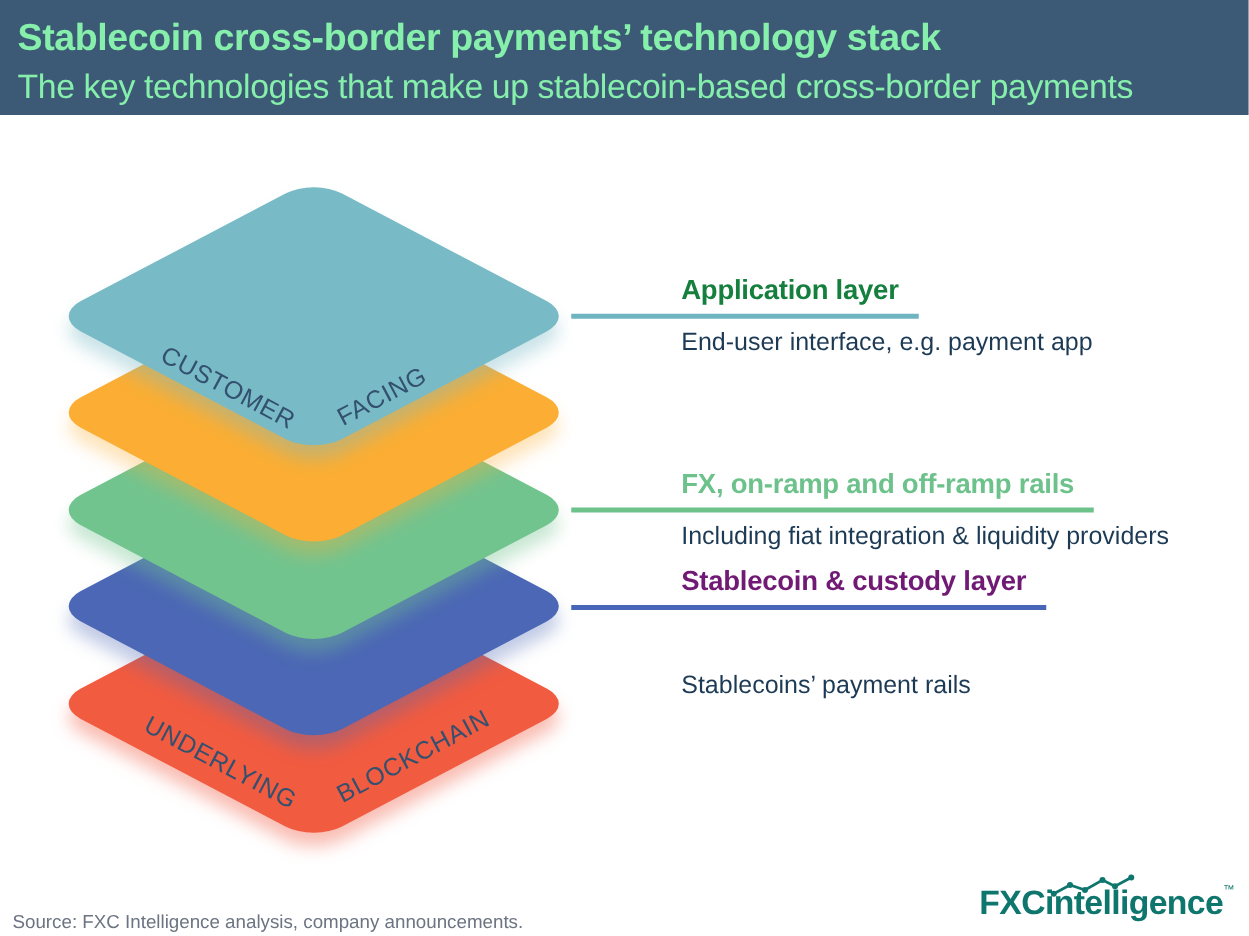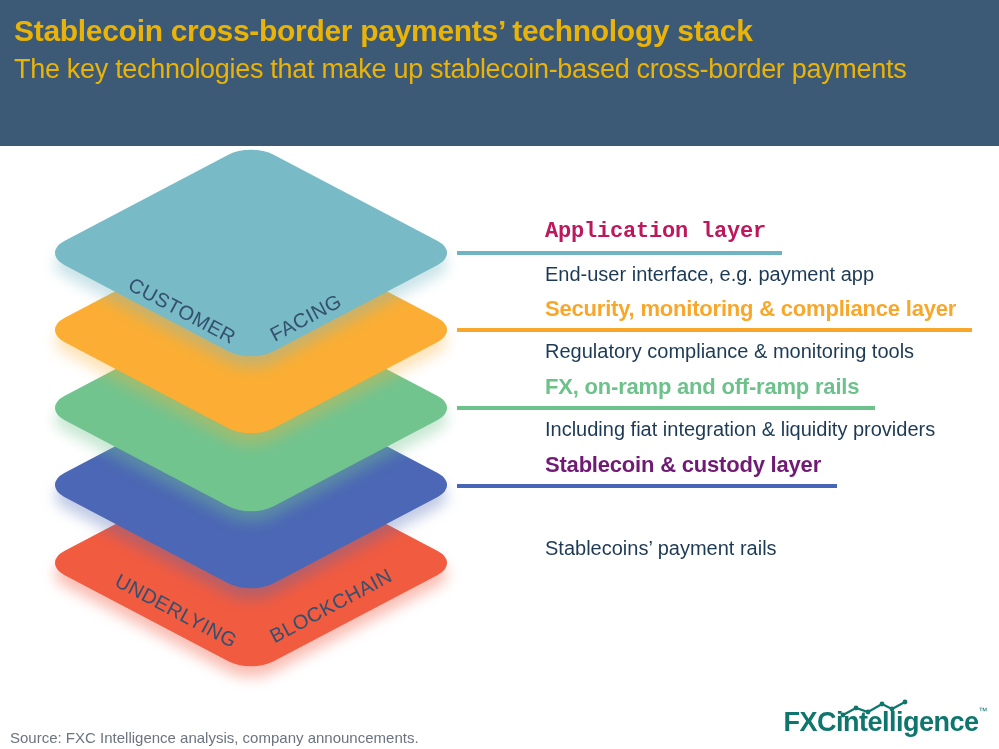--- a/index.html
+++ b/index.html
@@ -5,22 +5,22 @@
   html,body{margin:0;padding:0;}
   body{
     width:999px;height:749px;overflow:hidden;background:#ffffff;
     font-family:"Liberation Sans", sans-serif;
     -webkit-font-smoothing:antialiased;
   }
   .canvas{position:relative;width:999px;height:749px;background:#ffffff;}
 
   
   .header{
-    position:absolute;left:0;top:0;width:999px;height:146px;
-    box-sizing:border-box;padding:13px 12px 0 14px;color:#eab308;
+    position:absolute;left:0;top:0;width:999px;height:92px;
+    box-sizing:border-box;padding:13px 12px 0 14px;color:#86efac;
   }
   .header .title{font-size:30px;font-weight:bold;letter-spacing:-0.3px;line-height:36px;margin:0;}
   .header .subtitle{font-size:27px;font-weight:400;letter-spacing:-0.3px;line-height:32px;margin:4px 0 0 0;}
 
   
   .stack{position:absolute;left:0;top:114px;width:999px;height:586px;}
   .dwrap{position:absolute;left:103px;width:296px;height:296px;}
   .dshape{
     width:100%;height:100%;border-radius:32px;
     transform:scaleY(0.5263) rotate(45deg);
@@ -90,31 +90,25 @@
     </div>
 
     <span class="edge-label el-tl">CUSTOMER</span>
     <span class="edge-label el-tr">FACING</span>
     <span class="edge-label el-bl">UNDERLYING</span>
     <span class="edge-label el-br">BLOCKCHAIN</span>
   </div>
 
   <div class="row r0">
     <div class="titlewrap" style="border-bottom-color: rgb(111, 181, 193);">
-      <span class="rtitle" style="color: #be185d; font-family: Liberation Mono, monospace;">Application layer</span>
+      <span class="rtitle" style="color: #15803d;">Application layer</span>
     </div>
     <div class="rdesc">End-user interface, e.g. payment app</div>
   </div>
 
-  <div class="row r1">
-    <div class="titlewrap" style="border-bottom-color: rgb(249, 167, 43);">
-      <span class="rtitle" style="color: rgb(249, 167, 43);">Security, monitoring &amp; compliance layer</span>
-    </div>
-    <div class="rdesc">Regulatory compliance &amp; monitoring tools</div>
-  </div>
 
   <div class="row r2">
     <div class="titlewrap" style="border-bottom-color: rgb(109, 194, 139);">
       <span class="rtitle" style="color: rgb(109, 194, 139);">FX, on-ramp and off-ramp rails</span>
     </div>
     <div class="rdesc">Including fiat integration &amp; liquidity providers</div>
   </div>
 
   <div class="row r3">
     <div class="titlewrap" style="border-bottom-color: rgb(71, 102, 184);">

